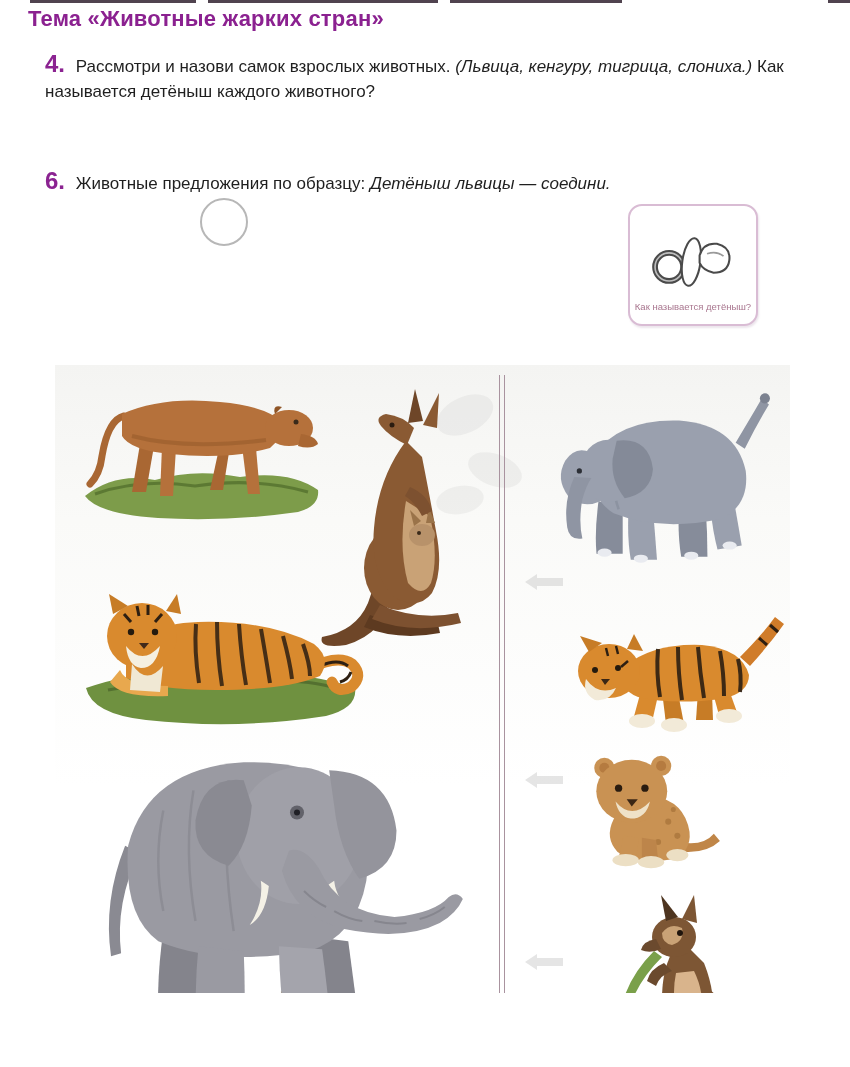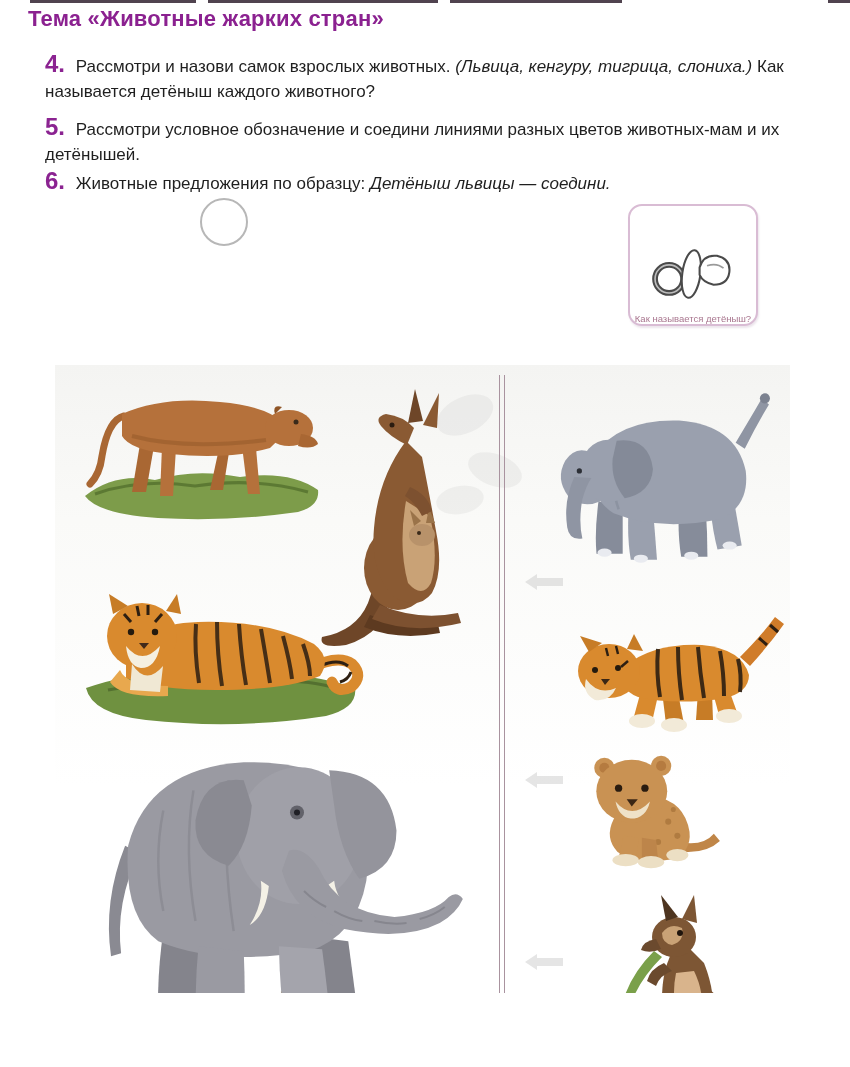--- a/index.html
+++ b/index.html
@@ -25,21 +25,21 @@
   }
   .it{font-style:italic;}
   .answer-circle{
     position:absolute;left:200px;top:198px;width:44px;height:44px;
     border:2px solid #b7b7b7;border-radius:50%;background:#fff;
   }
   .legend-box{
     position:absolute;left:628px;top:204px;width:126px;height:118px;
     background:#fff;border:2px solid #d9bcd4;border-radius:14px;
     box-shadow:1px 2px 2px rgba(180,150,180,.25);
-    display:flex;flex-direction:column;align-items:center;justify-content:flex-end;
+    display:flex;flex-direction:column;align-items:center;justify-content:center;
   }
   .legend-box svg{margin-top:10px;}
   .legend-caption{
     font-size:9.5px;color:#a8758e;margin-top:6px;text-align:center;width:100%;
   }
   .illustration{
     position:absolute;left:55px;top:365px;width:735px;height:702px;
     background:linear-gradient(180deg,#f4f4f2 0%,#fafaf8 22%,#ffffff 60%);
   }
   .column-divider{
@@ -60,24 +60,20 @@
 
   <h1 class="title">Тема «Животные жарких стран»</h1>
 
   <p class="task" style="top:52px">
     <span class="task-num">4.</span>
     <span>Рассмотри и назови самок взрослых животных.</span>
     <span class="it">(Львица, кенгуру, тигрица, слониха.)</span>
     <span>Как называется детёныш каждого животного?</span>
   </p>
 
-  <p class="task" style="top:115px">
-    <span class="task-num">5.</span>
-    <span>Рассмотри условное обозначение и соедини линиями разных цветов животных-мам и их детёнышей.</span>
-  </p>
 
   <p class="task" style="top:169px">
     <span class="task-num">6.</span>
     <span>Животные предложения по образцу:</span>
     <span class="it">Детёныш львицы — соедини.</span>
   </p>
 
   <div class="answer-circle"></div>
 
   <div class="legend-box">

